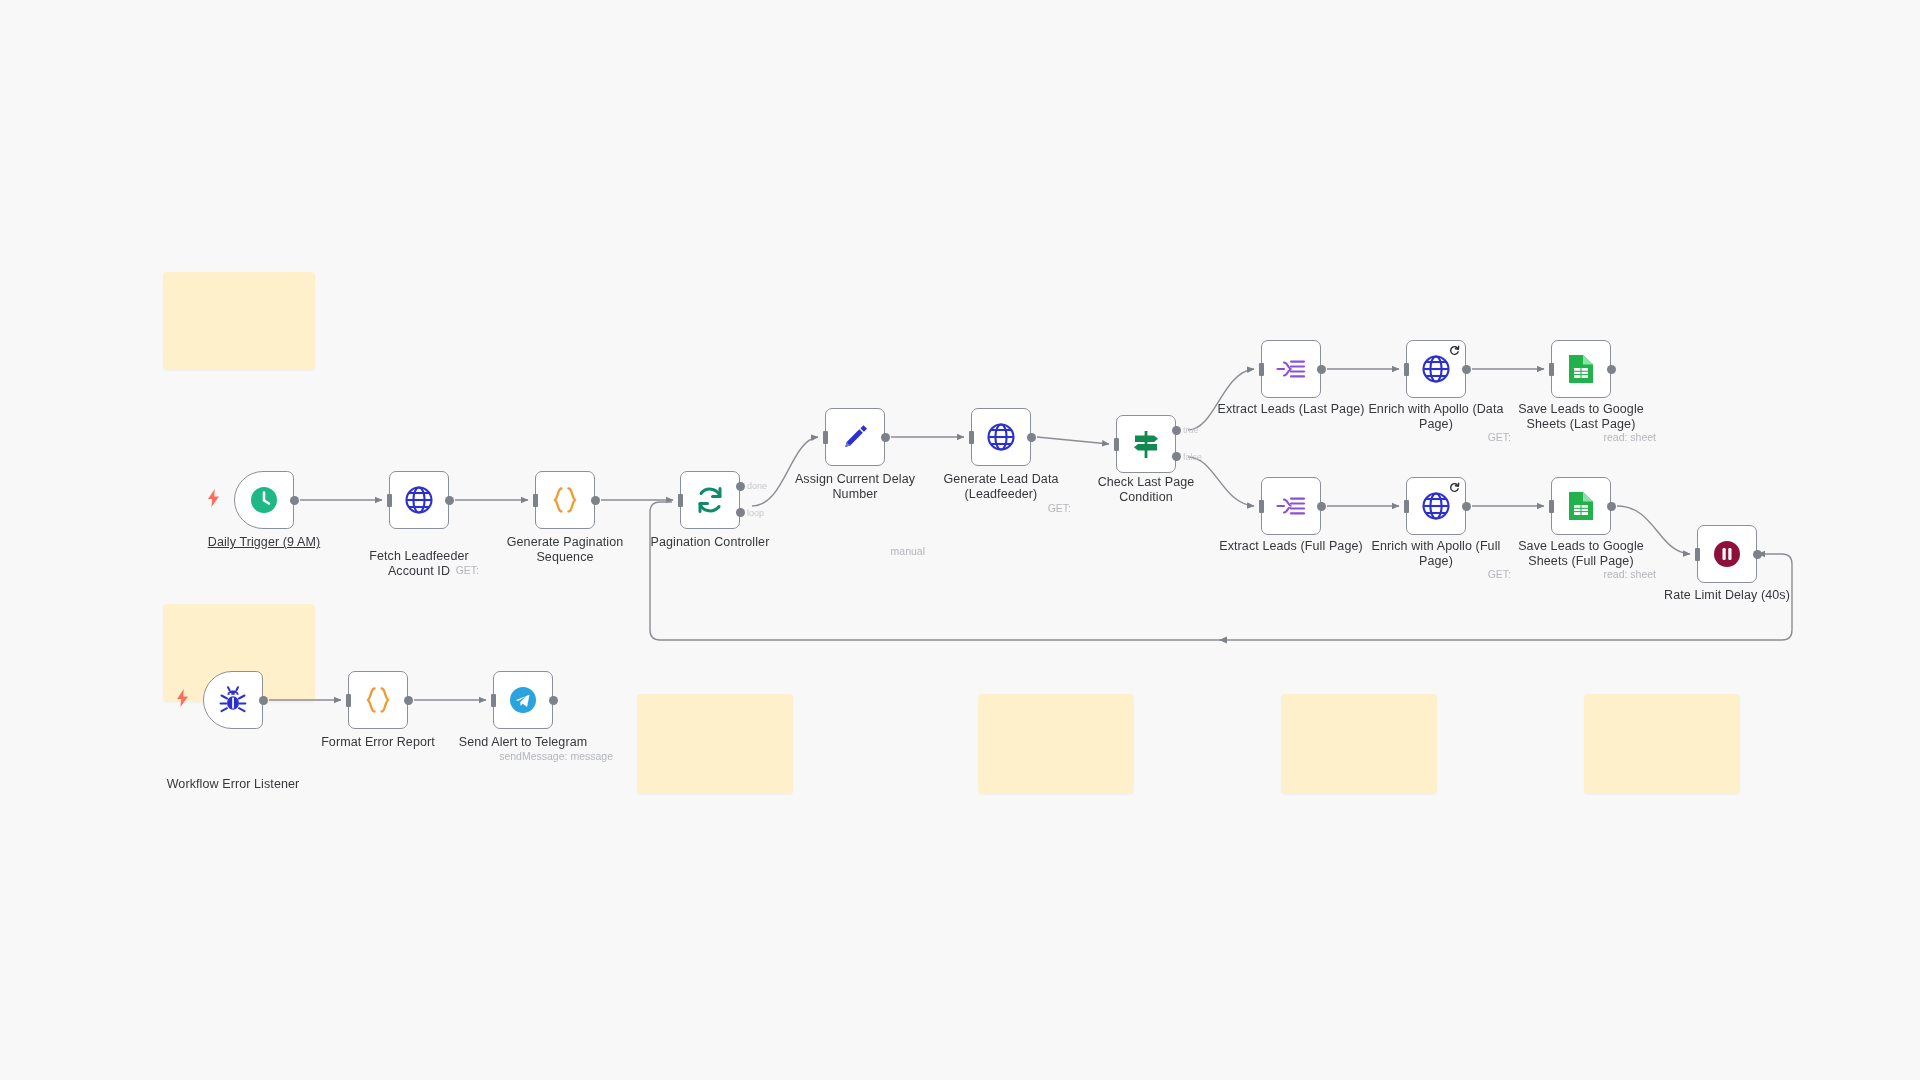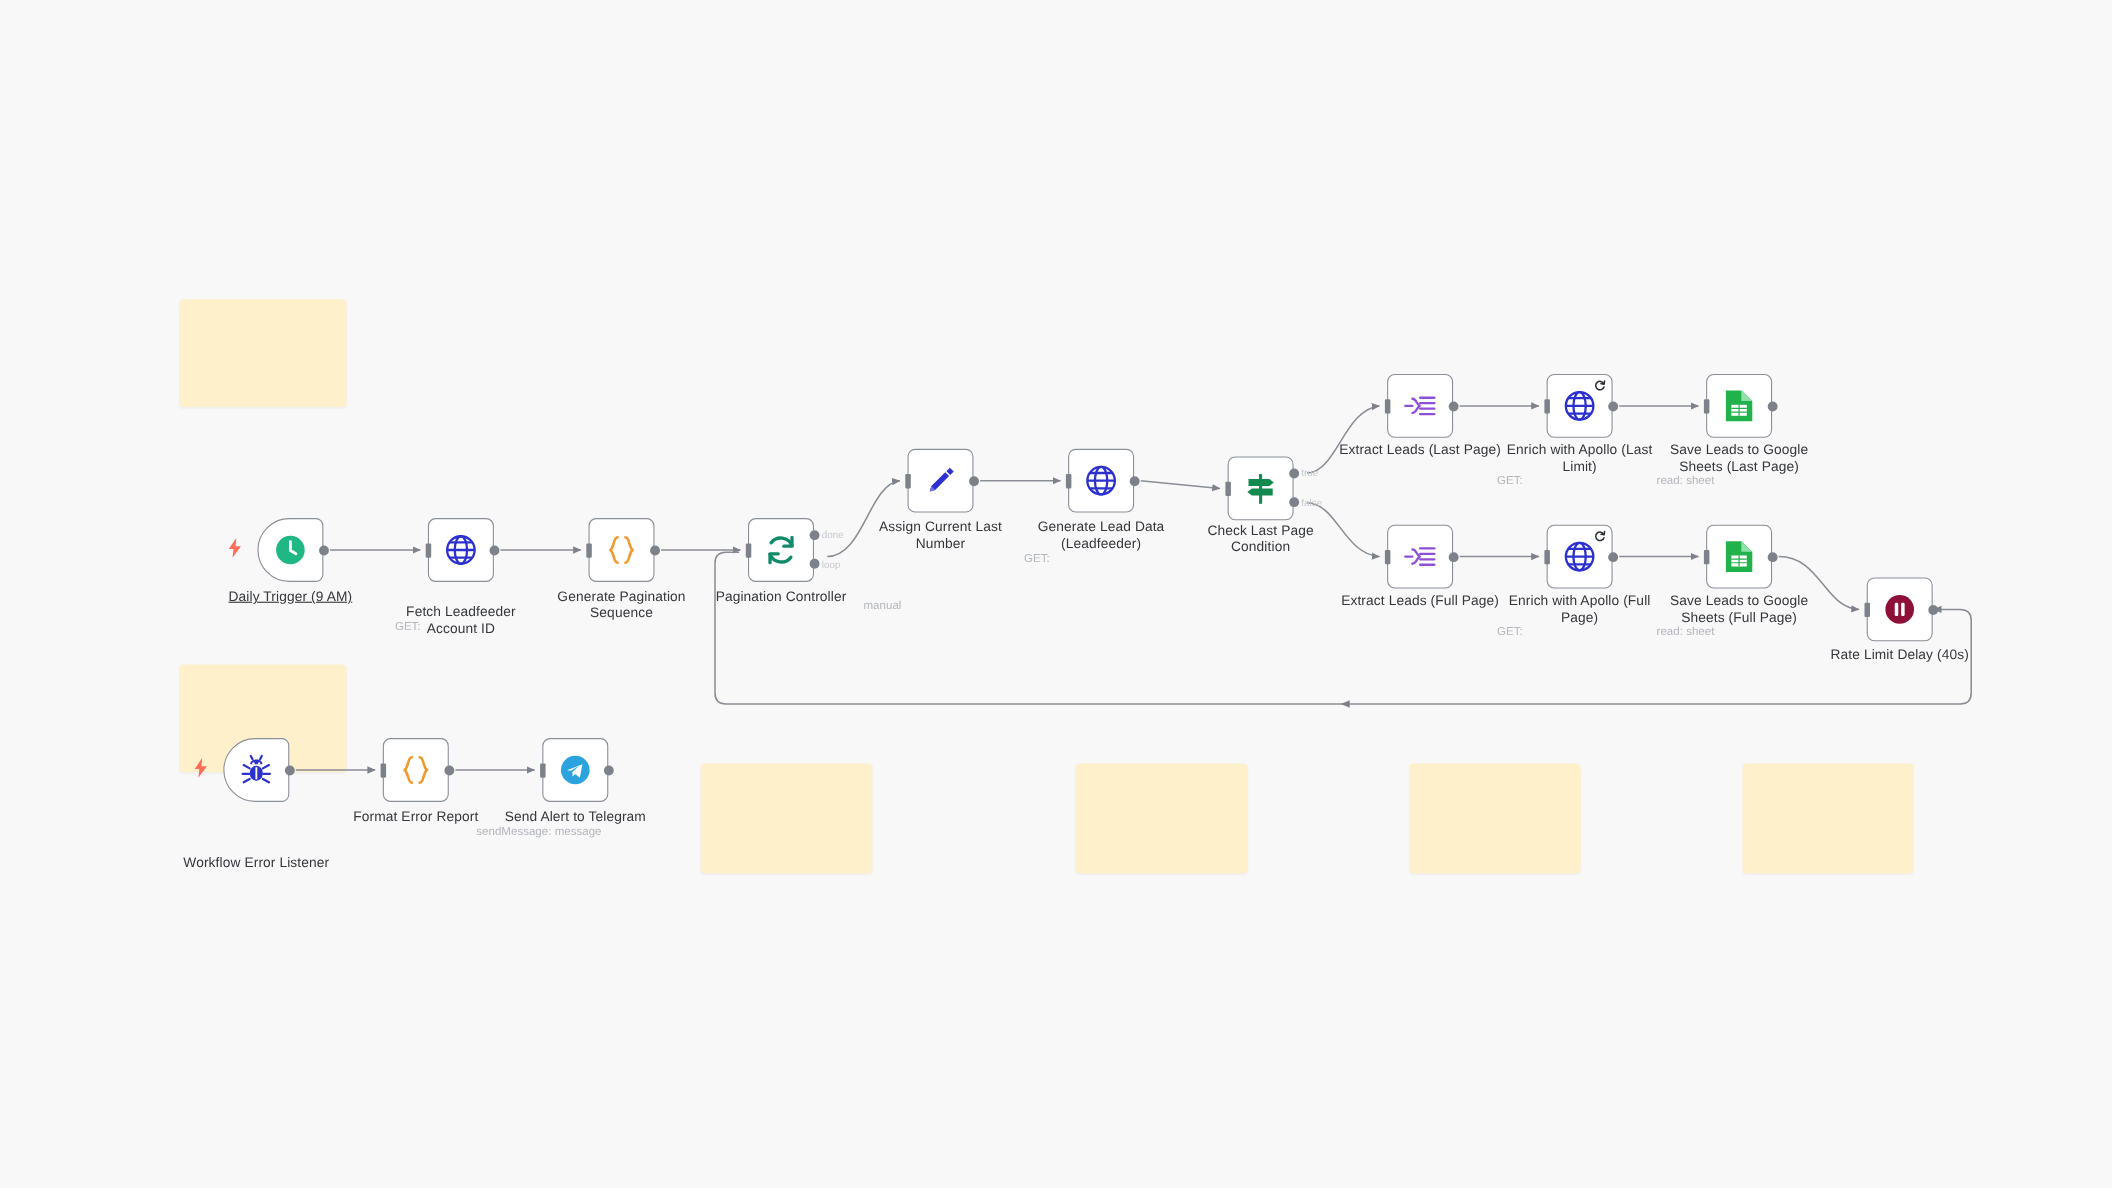--- a/index.html
+++ b/index.html
@@ -44,21 +44,21 @@
     position: absolute;
     text-align: center;
     font-size: 12.5px;
     line-height: 14.5px;
     color: #35373b;
     letter-spacing: .1px;
     white-space: normal;
   }
   .node-sub {
     position: absolute;
-    text-align: left;
+    text-align: right;
     font-size: 10.5px;
     line-height: 12px;
     color: #b3b6bb;
     white-space: nowrap;
   }
   .port {
     position: absolute;
     width: 9px; height: 9px;
     background: #7d818a;
     border-radius: 50%;
@@ -207,21 +207,21 @@
         <span class="node-icon">
           <svg width="32" height="32" viewBox="0 0 32 32">
             <path d="M24.5 4.2 l3.5 3.5 -3.1 3.1 -3.5 -3.5 z" fill="#2b30cf"></path>
             <path d="M20.3 8.3 l3.5 3.5 -12.6 12.6 -5 1.5 1.5 -5 z" fill="#2b30cf"></path>
             <path d="M6.2 25.9 l5 -1.5 -3.5 -3.5 z" fill="#6f74ea"></path>
           </svg>
         </span>
       </div>
       <span class="port-in" style="left: 823px; top: 430.5px;"></span>
       <span class="port" style="left: 880.5px; top: 432.5px;"></span>
-      <div class="node-label" style="left: 785px; top: 472px; width: 140px;">Assign Current Last Number</div>
+      <div class="node-label" style="left: 785px; top: 472px; width: 140px;">Assign Current Delay Number</div>
       <div class="node-sub" style="left: 785px; top: 502px; width: 140px; margin-top: 43px;">manual</div>
       <div class="node" style="left: 971px; top: 408px; width: 60px; height: 58px;">
         <span class="node-icon">
           <svg width="32" height="32" viewBox="0 0 32 32" fill="none" stroke="#2b30cf" stroke-width="2.1">
             <circle cx="16" cy="16" r="12.5"></circle>
             <ellipse cx="16" cy="16" rx="5.6" ry="12.5"></ellipse>
             <line x1="3.6" y1="16" x2="28.4" y2="16"></line>
             <line x1="5.6" y1="9" x2="26.4" y2="9"></line>
             <line x1="5.6" y1="23" x2="26.4" y2="23"></line>
           </svg>
@@ -273,21 +273,21 @@
         </span>
         <span class="retry-badge">
           <svg width="11" height="11" viewBox="0 0 12 12" fill="none" stroke="#2b2e33" stroke-width="1.5" stroke-linecap="round">
             <path d="M9.8 4.2 A4.2 4.2 0 1 0 10 7.4"></path>
             <path d="M10.6 1.4 L10.1 4.5 L7 4.1"></path>
           </svg>
         </span>
       </div>
       <span class="port-in" style="left: 1404px; top: 362.5px;"></span>
       <span class="port" style="left: 1461.5px; top: 364.5px;"></span>
-      <div class="node-label" style="left: 1361px; top: 402px; width: 150px;">Enrich with Apollo (Last Limit)</div>
+      <div class="node-label" style="left: 1361px; top: 402px; width: 150px;">Enrich with Apollo (Data Page)</div>
       <div class="node-sub" style="left: 1361px; top: 431px; width: 150px;">GET:</div>
       <div class="node" style="left: 1551px; top: 340px; width: 60px; height: 58px;">
         <span class="node-icon">
           <svg width="30" height="32" viewBox="0 0 30 32">
             <path d="M3 2 h14 l10 9.5 v18.5 H3 z" fill="#22b24c"></path>
             <path d="M17 2 l10 9.5 h-10 z" fill="#8ee2a8"></path>
             <rect x="8" y="15" width="14" height="10" fill="#ffffff"></rect>
             <g stroke="#22b24c" stroke-width="1.1">
               <line x1="8" y1="18.3" x2="22" y2="18.3"></line>
               <line x1="8" y1="21.6" x2="22" y2="21.6"></line>

